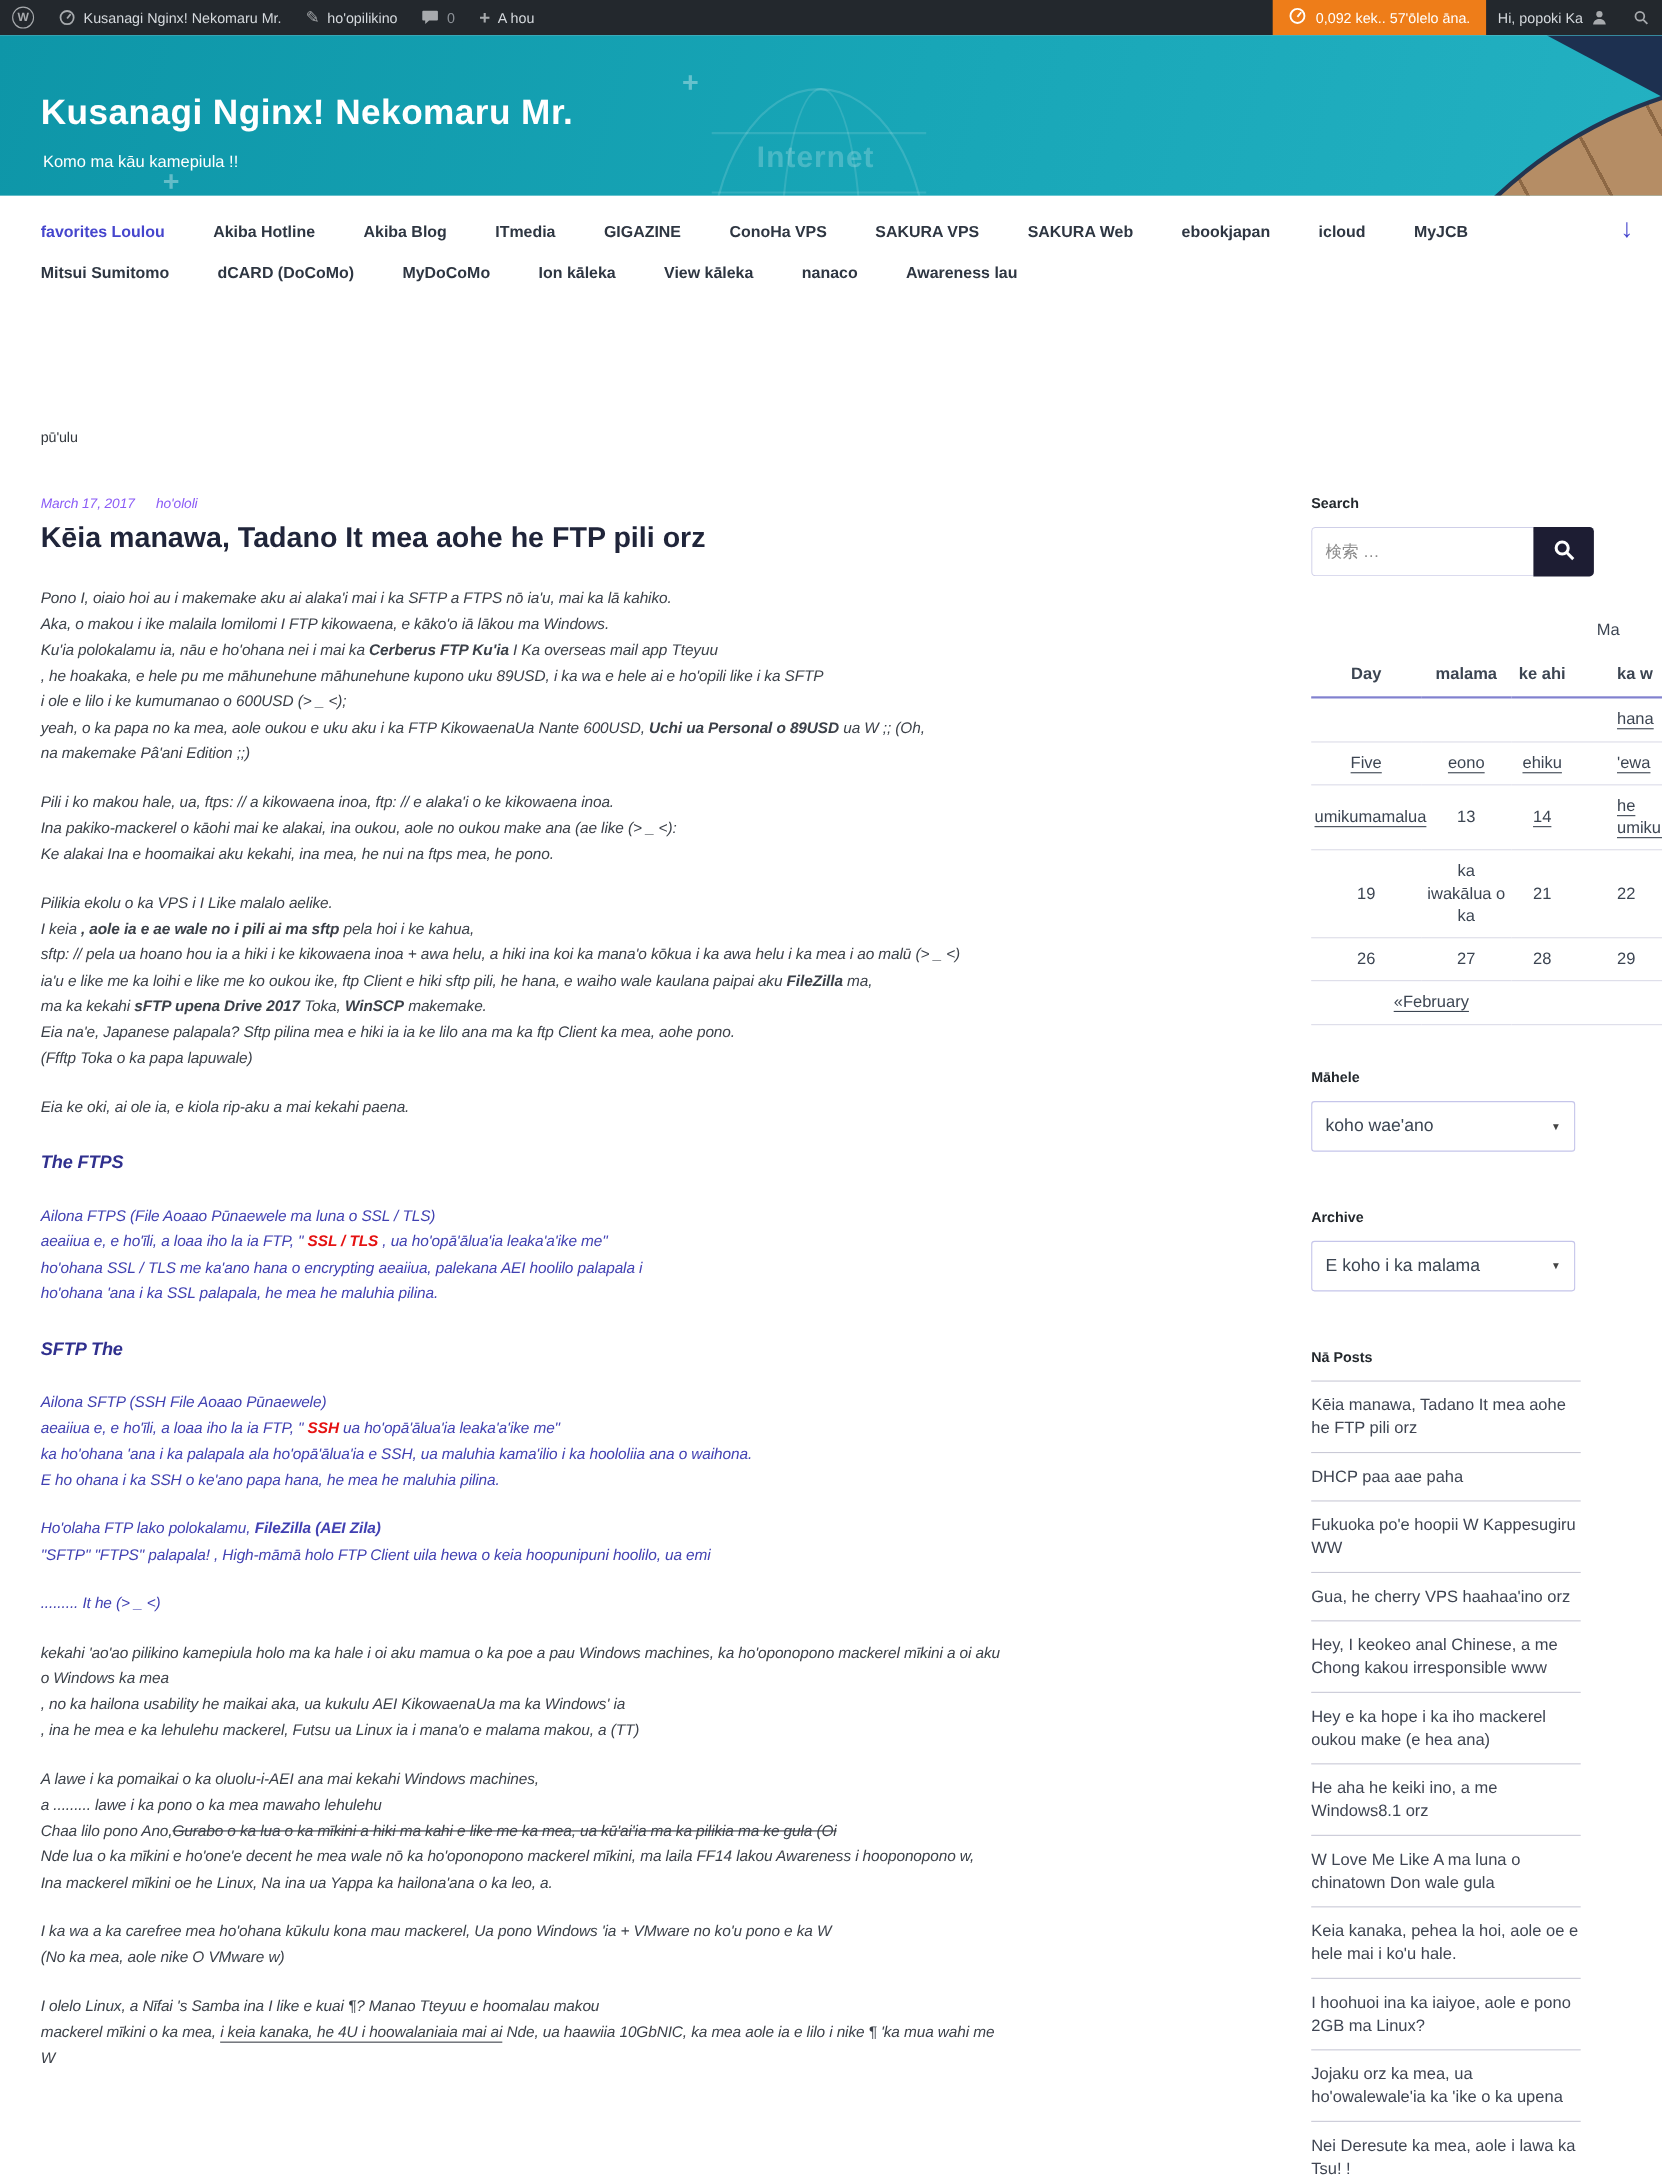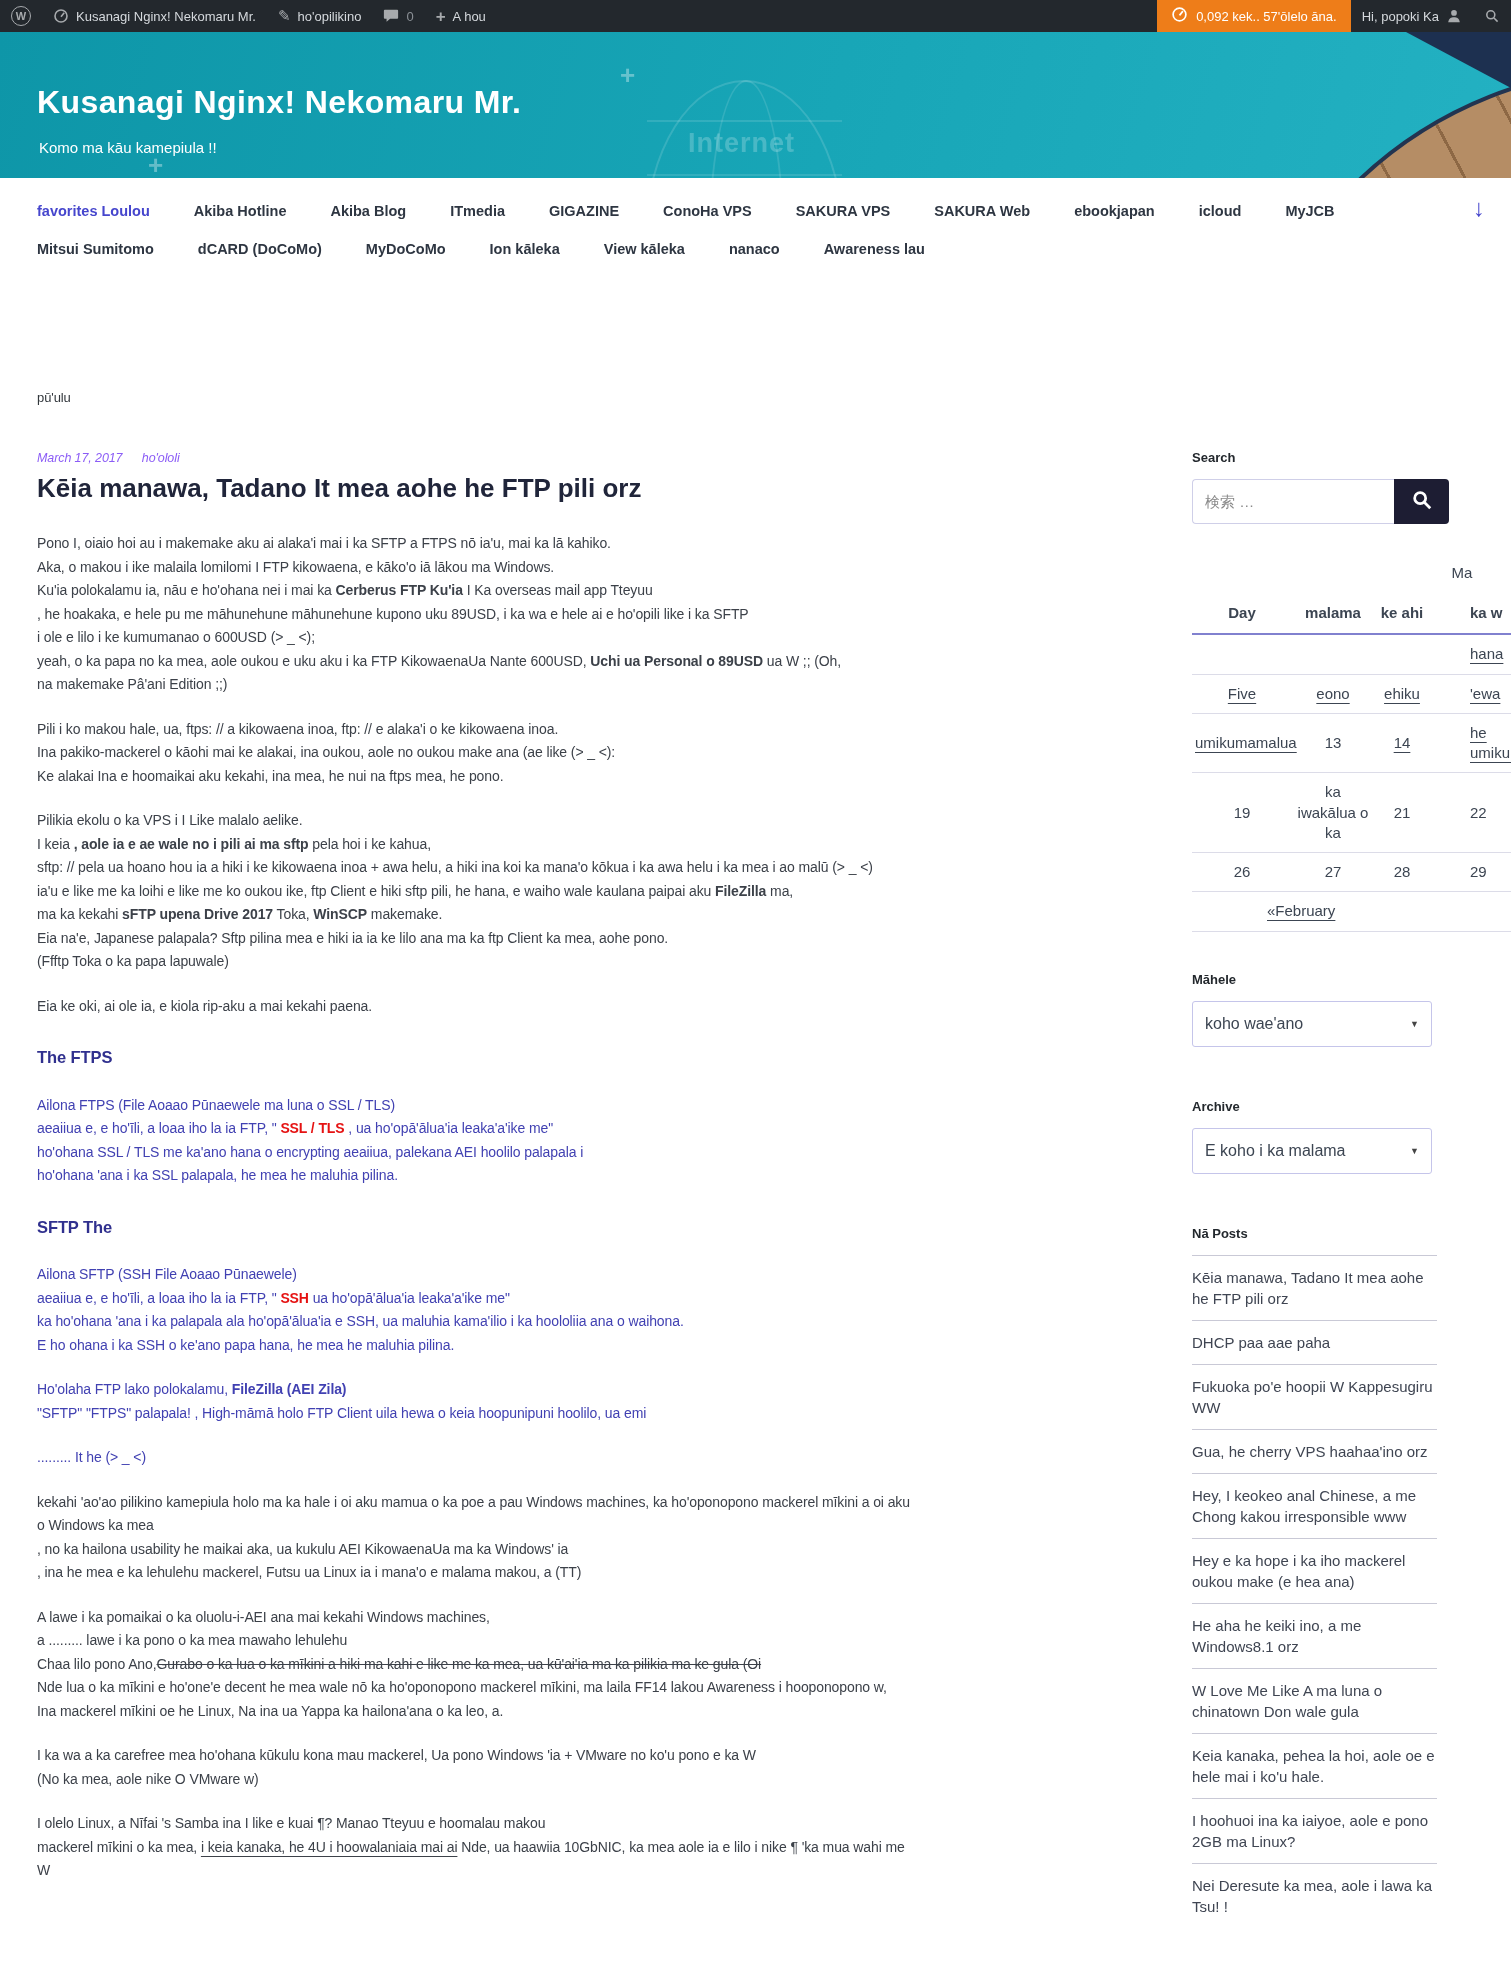--- a/index.html
+++ b/index.html
@@ -43,21 +43,21 @@
   .nav-link.active{color:#4646cd;}
   .nav-arrow{position:absolute;right:26px;top:16px;color:#4646cd;font-size:24px;}
 
   
   .content{position:relative;}
   .article{margin-left:37px;width:940px;color:#3c4149;font-size:14px;letter-spacing:-0.1px;}
   .group-label{padding-top:100px;font-size:13px;color:#32373c;}
   .meta{margin-top:46px;font-size:12.5px;}
   .meta a{color:#8b5cf6;margin-right:16px;font-style:italic;}
   .post-title{margin:8px 0 0;font-size:26px;color:#20253a;font-weight:bold;letter-spacing:0;}
-  .article-body{margin-top:28px;line-height:23.5px;}
+  .article-body{margin-top:28px;line-height:23.5px;font-style:italic;}
   .article-body p{margin:21px 0;}
   .article-body p.purple{color:#4141b2;}
   .section-heading{color:#30308e;font-weight:bold;font-size:16.5px;margin:28px 0 24px;}
   .b{font-weight:bold;}
   .rb{color:#e51212;font-weight:bold;}
   .st{text-decoration:line-through;}
   .u{text-decoration:underline;text-underline-offset:4px;}
 
   
   .sidebar{position:absolute;left:1192px;top:160px;width:700px;color:#3c4552;}
@@ -305,17 +305,18 @@
           <li>Kēia manawa, Tadano It mea aohe he FTP pili orz</li>
           <li>DHCP paa aae paha</li>
           <li>Fukuoka po'e hoopii W Kappesugiru WW</li>
           <li>Gua, he cherry VPS haahaa'ino orz</li>
           <li>Hey, I keokeo anal Chinese, a me Chong kakou irresponsible www</li>
           <li>Hey e ka hope i ka iho mackerel oukou make (e hea ana)</li>
           <li>He aha he keiki ino, a me Windows8.1 orz</li>
           <li>W Love Me Like A ma luna o chinatown Don wale gula</li>
           <li>Keia kanaka, pehea la hoi, aole oe e hele mai i ko'u hale.</li>
           <li>I hoohuoi ina ka iaiyoe, aole e pono 2GB ma Linux?</li>
+          <li>Jojaku orz ka mea, ua ho'owalewale'ia ka 'ike o ka upena</li>
           <li>Nei Deresute ka mea, aole i lawa ka Tsu! !</li>
         </ul>
     </div>
   </div>
 </div>
 
 </body></html>

